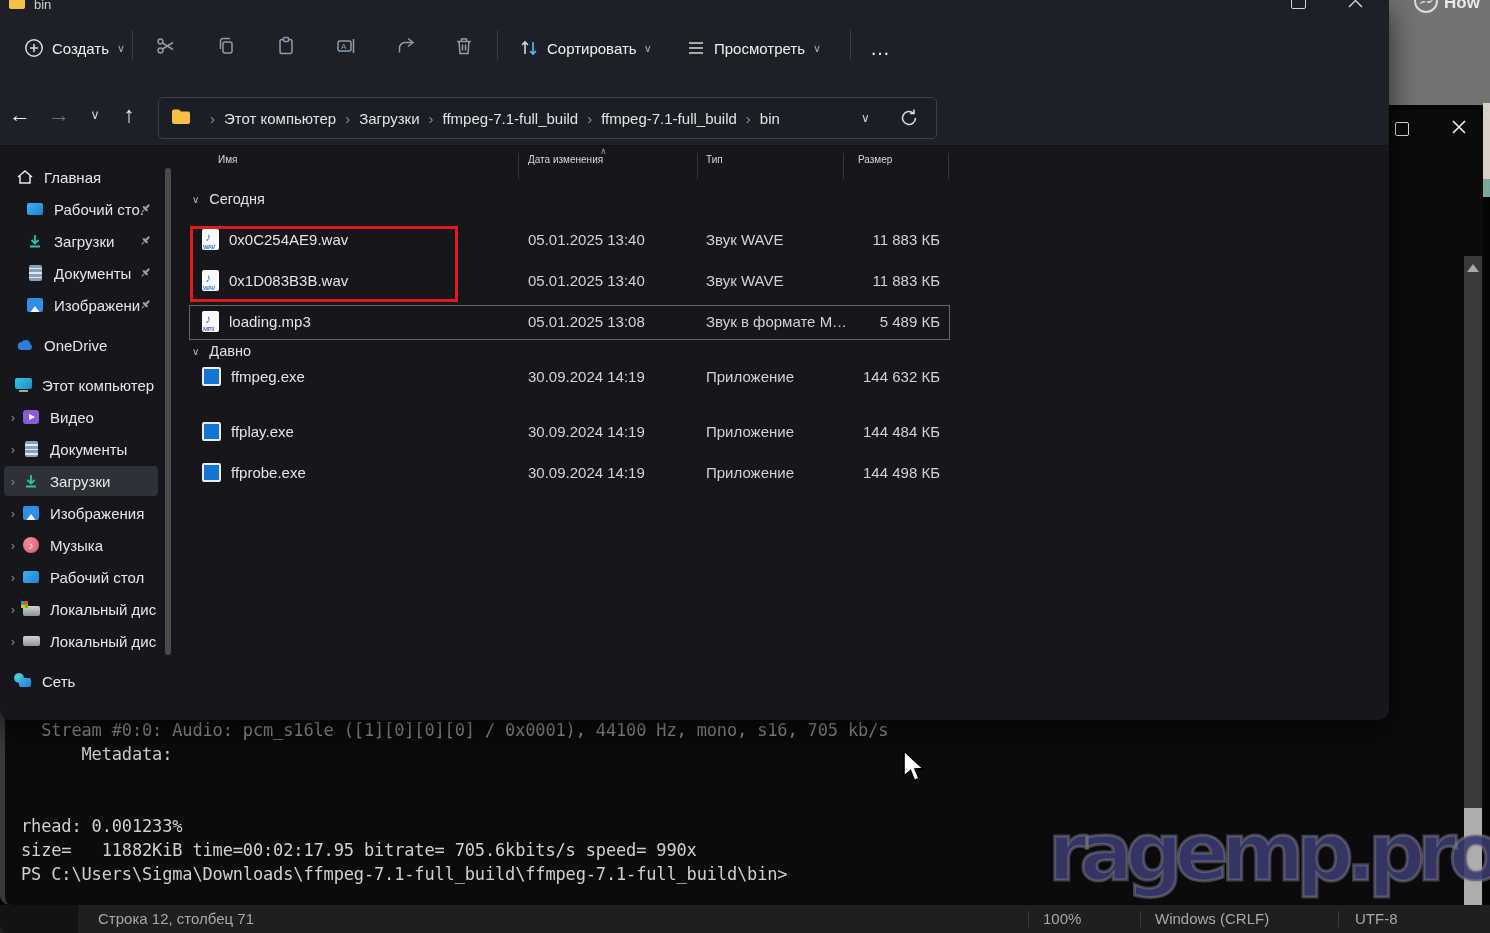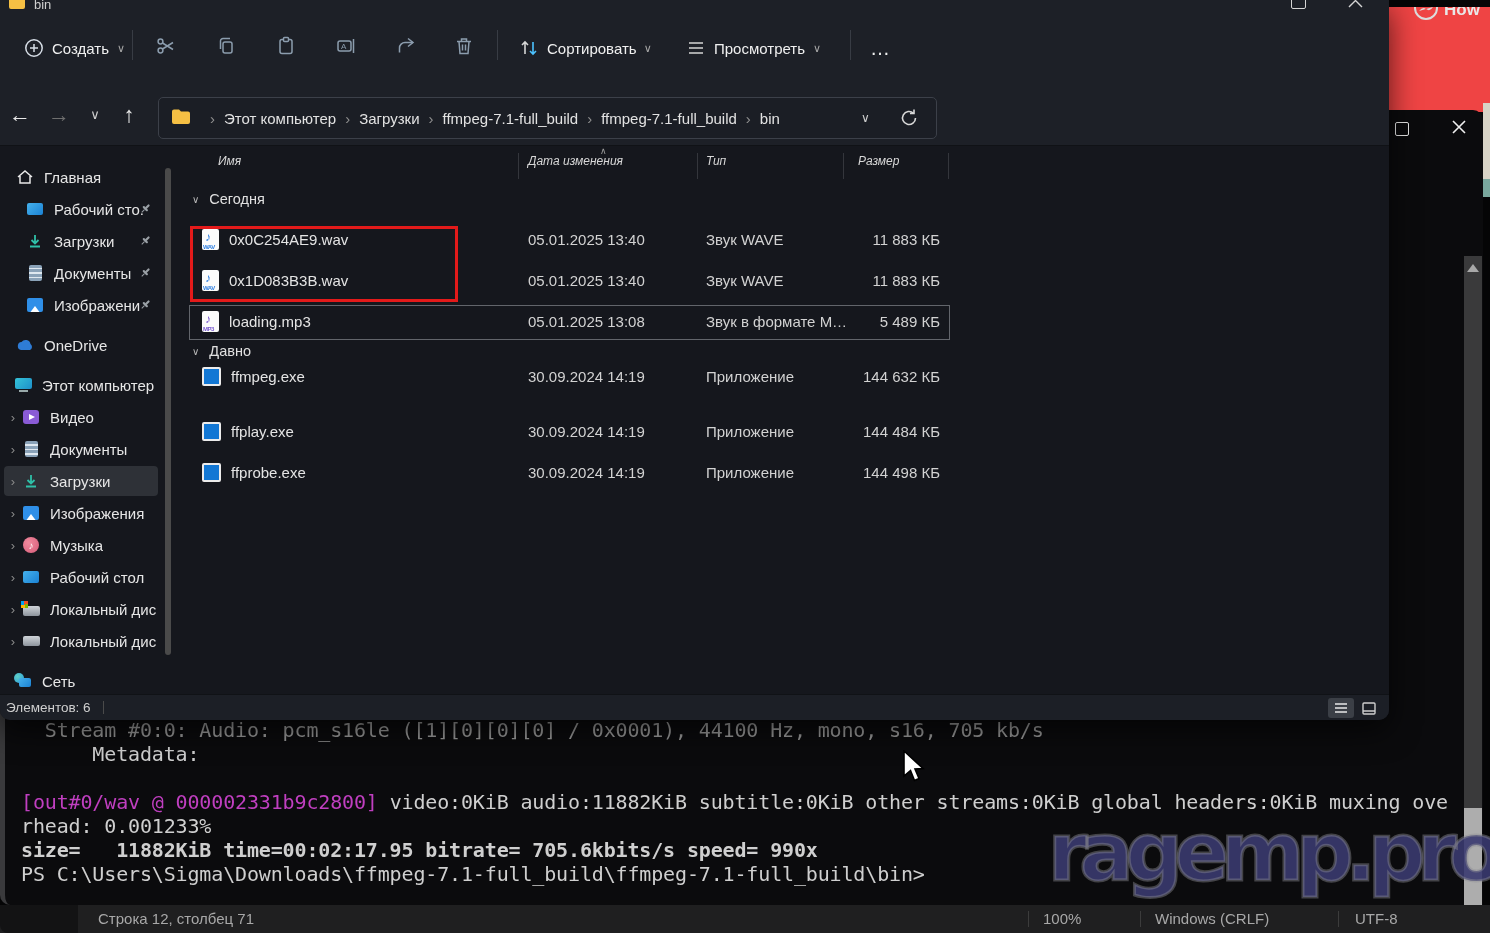--- a/index.html
+++ b/index.html
@@ -2,29 +2,29 @@
 <html><head>
 <meta charset="utf-8">
 <style>
   html,body{margin:0;padding:0;background:#000;}
   #screen{position:relative;width:1490px;height:933px;overflow:hidden;background:#050506;
           font-family:"Liberation Sans",sans-serif;-webkit-font-smoothing:antialiased;}
   .abs{position:absolute;}
   svg{display:block;}
 
   
-  #back-top-right{position:absolute;left:1389px;top:7px;width:101px;height:105px;background:#ef4444;overflow:hidden;}
+  #back-top-right{position:absolute;left:1389px;top:0;width:101px;height:105px;background:#737373;overflow:hidden;}
   #back-title{position:absolute;left:55px;top:-7px;color:#e8e8e8;font-size:17px;font-weight:bold;}
   #beige-strip{position:absolute;left:1483px;top:103px;width:7px;height:76px;background:#d8d3c6;}
   #teal-strip{position:absolute;left:1483px;top:179px;width:7px;height:18px;background:#79a79d;}
 
   
   #console{position:absolute;left:0;top:110px;width:1478px;height:795px;background:#0b0b0d;
            border-left:5px solid #3a3a3c;border-top-right-radius:10px;border-bottom-left-radius:10px;}
-  .tl{position:absolute;left:16px;margin:0;font-family:"DejaVu Sans Mono",monospace;font-size:20px;
+  .tl{position:absolute;left:16px;margin:0;font-family:"DejaVu Sans Mono",monospace;font-size:17px;
       line-height:24px;letter-spacing:-0.15px;color:#cfcfcf;white-space:pre;}
   .tl-dim{color:#9b9b9b;}
   .tl-mag{color:#c03fc0;}
   #con-sb{position:absolute;left:1464px;top:146px;width:18px;height:757px;background:#3a3a3b;}
   #con-sb-thumb{position:absolute;left:0;top:552px;width:18px;height:174px;background:#adadad;}
   .sb-arr{position:absolute;left:3px;width:0;height:0;border-left:6px solid transparent;border-right:6px solid transparent;}
   #con-sb-up{top:8px;border-bottom:8px solid #a8a8a8;}
   .con-btn{position:absolute;display:flex;align-items:center;justify-content:center;width:28px;height:26px;}
 
   
@@ -61,21 +61,21 @@
   .side-item{position:absolute;left:4px;width:154px;height:30px;display:flex;align-items:center;border-radius:4px;}
   .side-item .lbl{color:#e6e6e6;font-size:15px;white-space:nowrap;overflow:hidden;}
   .side-sel{background:#2e3137;}
   .s-chev{color:#8a8a8a;font-size:13px;width:18px;text-align:center;flex:none;}
   .s-ico{flex:none;margin-right:10px;display:flex;align-items:center;justify-content:center;width:18px;height:18px;}
   .pin{position:absolute;right:6px;top:8px;}
   #side-scroll{position:absolute;left:165px;top:168px;width:6px;height:487px;background:#4a4a4a;border-radius:3px;}
 
   
   #file-area{position:absolute;left:188px;top:145px;width:780px;height:549px;}
-  .col-h{position:absolute;top:9px;color:#d8d8d8;font-size:12px;font-style:italic;}
+  .col-h{position:absolute;top:9px;color:#d8d8d8;font-size:10px;}
   .col-sep{position:absolute;top:8px;width:1px;height:26px;background:#34363c;}
   .grp{position:absolute;display:flex;align-items:center;color:#e0e0e0;font-size:14.5px;}
   .grp .chev{margin-right:10px;font-size:10px;color:#b8b8b8;}
   .frow{position:absolute;left:0;width:770px;height:41px;display:flex;align-items:center;}
   .fname{color:#e4e4e4;font-size:15px;margin-left:10px;}
   .fcell{position:absolute;color:#d2d2d2;font-size:15px;}
   .fic{position:relative;width:17px;height:21px;background:#fbfbfb;border-radius:2px;flex:none;margin-left:14px;}
   .fic .note{position:absolute;left:3px;top:1px;color:#2f7fe0;font-size:12px;}
   .fic .ext{position:absolute;left:1px;bottom:0px;font-size:6px;font-weight:bold;color:#2f7fe0;letter-spacing:-0.5px;}
   .exeic{width:15px;height:15px;border:2px solid #ececec;background:#1277d4;border-radius:2px;flex:none;margin-left:14px;}
@@ -118,23 +118,22 @@
     </div>
 
     <div id="con-sb" style="left:1459px;">
       <div class="sb-arr" id="con-sb-up"></div>
       <div id="con-sb-thumb"></div>
 
     </div>
 
     <pre class="tl tl-dim" style="top:608px;">  Stream #0:0: Audio: pcm_s16le ([1][0][0][0] / 0x0001), 44100 Hz, mono, s16, 705 kb/s</pre>
     <pre class="tl" style="top:632px;">      Metadata:</pre>
-    <pre class="tl" style="top:680px;"><span class="tl-mag">[out#0/wav @ 000002331b9c2800]</span><span> video:0KiB audio:11882KiB subtitle:0KiB other streams:0KiB global headers:0KiB muxing ove</span></pre>
     <pre class="tl" style="top:704px;">rhead: 0.001233%</pre>
-    <pre class="tl" style="top:728px;font-weight:bold;">size=   11882KiB time=00:02:17.95 bitrate= 705.6kbits/s speed= 990x</pre>
+    <pre class="tl" style="top:728px;">size=   11882KiB time=00:02:17.95 bitrate= 705.6kbits/s speed= 990x</pre>
     <pre class="tl" style="top:752px;">PS C:\Users\Sigma\Downloads\ffmpeg-7.1-full_build\ffmpeg-7.1-full_build\bin&gt;</pre>
   </div>
 
   <div id="watermark">ragemp.pro</div>
 
   <div id="np-status">
     <div class="seg" style="left:98px;">Строка 12, столбец 71</div>
     <div class="np-div" style="left:1028px;"></div>
     <div class="seg" style="left:1043px;">100%</div>
     <div class="np-div" style="left:1140px;"></div>
@@ -506,33 +505,18 @@
         <span class="fname">ffprobe.exe</span>
         <span class="fcell" style="left:340px;">30.09.2024 14:19</span>
         <span class="fcell" style="left:518px;">Приложение</span>
         <span class="fcell" style="left:592px;width:160px;text-align:right;">144 498 КБ</span>
       </div>
     </div>
 
     <div id="focus-outline"></div>
     <div id="red-annotation"></div>
 
-    <div id="x-status">
-      <span style="position:absolute;left:6px;top:5px;">Элементов: 6</span>
-      <span style="position:absolute;left:103px;top:6px;width:1px;height:13px;background:#4a4a4a;"></span>
-      <div class="view-btn active" style="left:1328px;">
-        <svg width="14" height="12" viewBox="0 0 14 12" stroke="#e8e8e8" stroke-width="1.4">
-          <path d="M1 2 h12 M1 6 h12 M1 10 h12"></path>
-          </svg>
-      </div>
-      <div class="view-btn" style="left:1356px;">
-        <svg width="14" height="13" viewBox="0 0 14 13" fill="none" stroke="#cfcfcf" stroke-width="1.4">
-          <rect x="1" y="1" width="12" height="11" rx="1"></rect>
-            <path d="M1 9 h12"></path>
-          </svg>
-      </div>
-    </div>
   </div>
 
   <svg id="cursor" width="24" height="34" viewBox="0 0 24 34">
     <path d="M2 1 L2 26 L8.5 20.5 L12.5 30.5 L17 28.5 L13 19 L21 18.5 Z" fill="#ffffff" stroke="#000000" stroke-width="1.6"></path>
   </svg>
 </div>
 
 </body></html>

